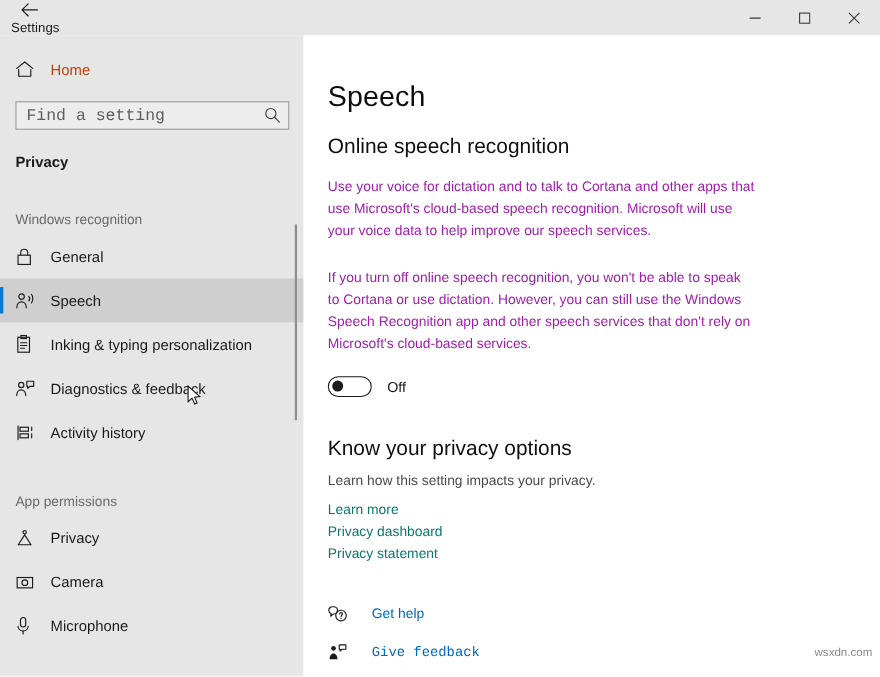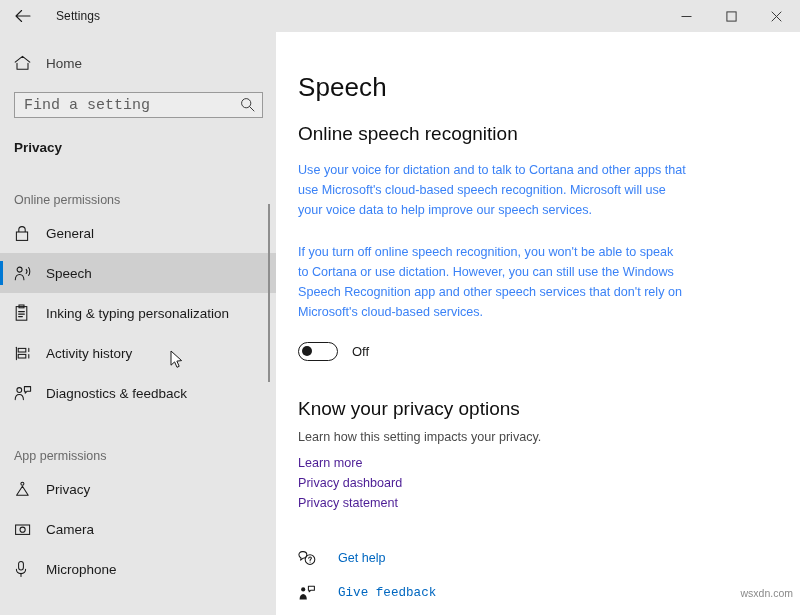--- a/index.html
+++ b/index.html
@@ -34,20 +34,21 @@
     display: flex;
     align-items: center;
     background: #e6e6e6;
     z-index: 5;
   }
 
   .titlebar-left {
     display: flex;
     align-items: center;
     height: 32px;
+    flex-direction: column;
   }
 
   .back-button {
     width: 46px;
     height: 32px;
     display: flex;
     align-items: center;
     justify-content: center;
     color: #1a1a1a;
   }
@@ -107,21 +108,21 @@
   .home-icon {
     width: 22px;
     display: flex;
     align-items: center;
     justify-content: flex-start;
     color: #1a1a1a;
   }
 
   .home-label {
     font-size: 13.5px;
-    color: #404040;
+    color: #c2410c;
     margin-left: 10px;
   }
 
   .search-wrap {
     margin: 13px 13px 0 14px;
     position: relative;
   }
 
   .search-input {
     width: 249px;
@@ -228,21 +229,21 @@
   .section-heading {
     font-size: 19px;
     font-weight: normal;
     color: #0f0f0f;
     margin-top: 20px;
   }
 
   .body-text {
     font-size: 12.6px;
     line-height: 20px;
-    color: #3b82f6;
+    color: #a21caf;
     max-width: 388px;
     margin-top: 15px;
   }
   .body-text.second { margin-top: 22px; }
 
   .toggle-row {
     display: flex;
     align-items: center;
     margin-top: 20px;
   }
@@ -281,21 +282,21 @@
   }
 
   .privacy-sub {
     font-size: 12.6px;
     color: #4a4a4a;
     margin-top: 10px;
   }
 
   .link {
     font-size: 12.6px;
-    color: #4c1d95;
+    color: #0f766e;
     display: block;
     margin-top: 6px;
     text-decoration: none;
     width: fit-content;
   }
   .link.first { margin-top: 12px; }
 
   .help-block { margin-top: 35px; }
 
   .help-row {
@@ -397,21 +398,21 @@
         <span class="search-icon">
           <svg width="15" height="15" viewBox="0 0 15 15" fill="none" aria-hidden="true">
             <circle cx="6.2" cy="6.2" r="4.6" stroke="currentColor" stroke-width="1"></circle>
             <path d="M9.6 9.6L14 14" stroke="currentColor" stroke-width="1" stroke-linecap="round"></path>
           </svg>
         </span>
       </div>
 
       <div class="section-title-main">Privacy</div>
 
-      <div class="group-label">Online permissions</div>
+      <div class="group-label">Windows recognition</div>
 
       <div class="nav-item">
 
         <span class="nav-icon">
           <svg width="16" height="17" viewBox="0 0 16 17" fill="none" aria-hidden="true">
             <rect x="2.4" y="7" width="11.2" height="8.4" stroke="currentColor" stroke-width="1.05"></rect>
             <path d="M4.8 7V4.8C4.8 3 6.2 1.6 8 1.6C9.8 1.6 11.2 3 11.2 4.8V7" stroke="currentColor" stroke-width="1.05"></path>
           </svg>
         </span>
         <span class="nav-label">General</span>
@@ -439,39 +440,39 @@
             <path d="M4.6 7.6H10.4M4.6 10.1H10.4M4.6 12.6H8.4" stroke="currentColor" stroke-width="1.05" stroke-linecap="round"></path>
           </svg>
         </span>
         <span class="nav-label">Inking &amp; typing personalization</span>
       </div>
 
       <div class="nav-item">
 
         <span class="nav-icon">
           <svg width="18" height="17" viewBox="0 0 18 17" fill="none" aria-hidden="true">
+            <circle cx="5.3" cy="5" r="2.4" stroke="currentColor" stroke-width="1.05"></circle>
+            <path d="M1.2 14.6C1.2 11.5 3 9.4 5.3 9.4C7.6 9.4 9.4 11.5 9.4 14.6" stroke="currentColor" stroke-width="1.05" stroke-linecap="round"></path>
+            <path d="M10.4 1.6H16.6V6.2H13.2L11.2 8.1V6.2H10.4V1.6Z" stroke="currentColor" stroke-width="1.05" stroke-linejoin="round"></path>
+          </svg>
+        </span>
+        <span class="nav-label">Diagnostics &amp; feedback</span>
+      </div>
+
+      <div class="nav-item">
+
+        <span class="nav-icon">
+          <svg width="18" height="17" viewBox="0 0 18 17" fill="none" aria-hidden="true">
             <path d="M2.4 2.2V14.6" stroke="currentColor" stroke-width="1.05" stroke-linecap="round"></path>
             <rect x="4.2" y="3.4" width="7.6" height="3.6" stroke="currentColor" stroke-width="1.05"></rect>
             <rect x="4.2" y="9.4" width="7.6" height="3.6" stroke="currentColor" stroke-width="1.05"></rect>
             <path d="M14.8 3.2V6.4M14.8 9.4V13" stroke="currentColor" stroke-width="1.05" stroke-linecap="round"></path>
           </svg>
         </span>
         <span class="nav-label">Activity history</span>
-      </div>
-
-      <div class="nav-item">
-
-        <span class="nav-icon">
-          <svg width="18" height="17" viewBox="0 0 18 17" fill="none" aria-hidden="true">
-            <circle cx="5.3" cy="5" r="2.4" stroke="currentColor" stroke-width="1.05"></circle>
-            <path d="M1.2 14.6C1.2 11.5 3 9.4 5.3 9.4C7.6 9.4 9.4 11.5 9.4 14.6" stroke="currentColor" stroke-width="1.05" stroke-linecap="round"></path>
-            <path d="M10.4 1.6H16.6V6.2H13.2L11.2 8.1V6.2H10.4V1.6Z" stroke="currentColor" stroke-width="1.05" stroke-linejoin="round"></path>
-          </svg>
-        </span>
-        <span class="nav-label">Diagnostics &amp; feedback</span>
       </div>
 
       <div class="group-label second">App permissions</div>
 
       <div class="nav-item">
 
         <span class="nav-icon">
           <svg width="17" height="17" viewBox="0 0 17 17" fill="none" aria-hidden="true">
             <circle cx="8.4" cy="2.8" r="1.5" stroke="currentColor" stroke-width="1.05"></circle>
             <path d="M8.4 5.3L2.6 14.2H14.2L8.4 5.3Z" stroke="currentColor" stroke-width="1.05" stroke-linejoin="round"></path>

